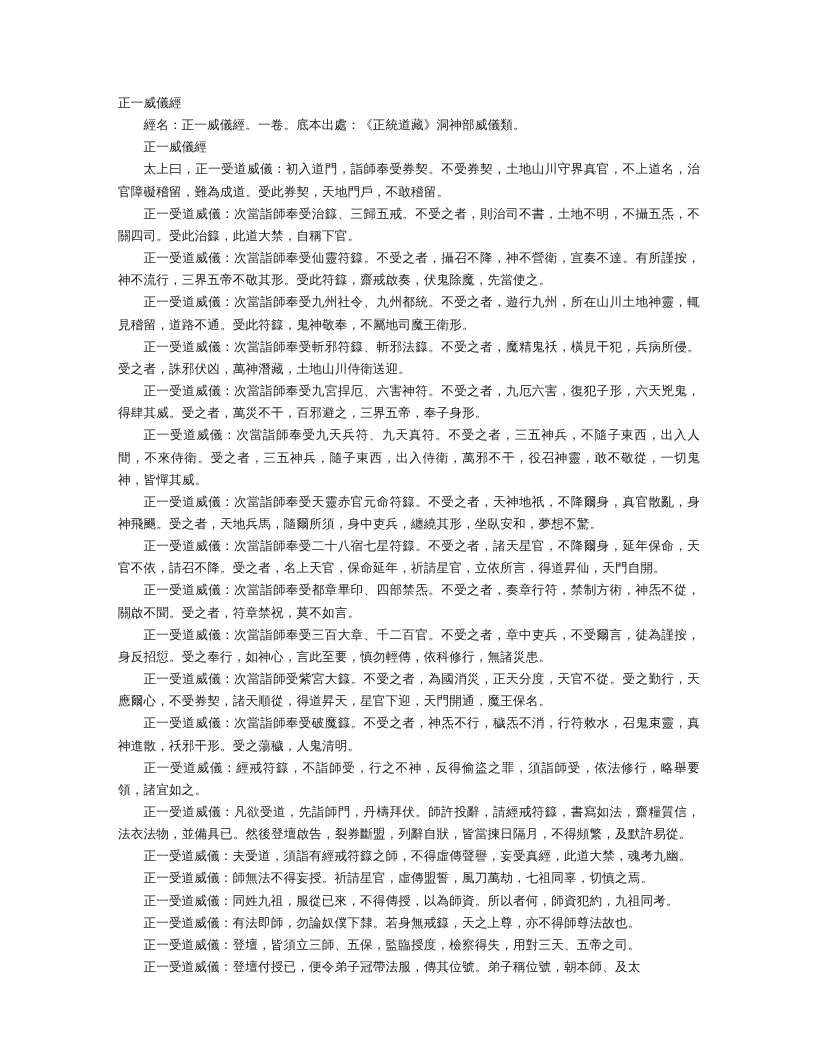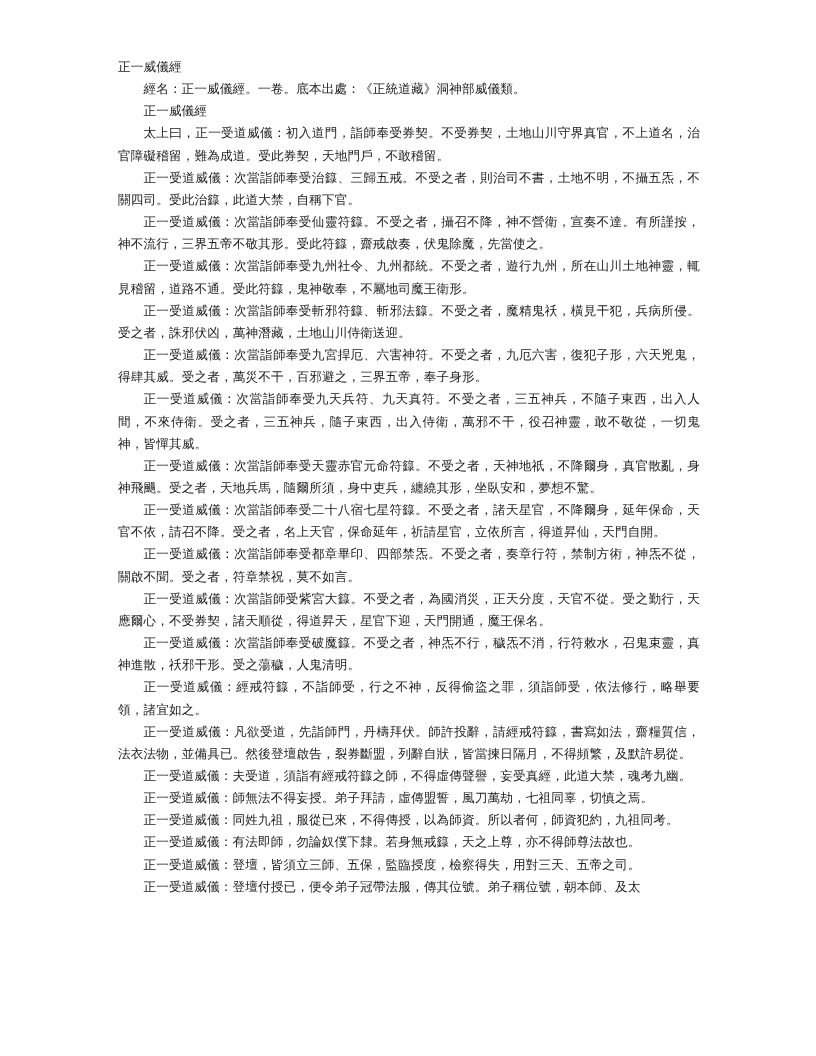--- a/index.html
+++ b/index.html
@@ -14,21 +14,21 @@
     font-family: "DejaVu Serif", "Liberation Serif", serif;
     color: #000000;
     overflow: hidden;
   }
   .page {
     position: relative;
     width: 816px;
     height: 1056px;
     background: #ffffff;
     box-sizing: border-box;
-    padding: 56px 116px 0 118px;
+    padding: 92px 116px 0 118px;
   }
   .doc-body {
     width: 582px;
   }
   .para {
     font-size: 12.6px;
     line-height: 22.15px;
     text-align: justify;
     text-justify: inter-character;
     margin: 0;
@@ -68,33 +68,34 @@
     <p class="para indent">正一受道威儀：次當詣師奉受九宮捍厄、六害神符。不受之者，九厄六害，復犯子形，六天兇鬼，得肆其威。受之者，萬災不干，百邪避之，三界五帝，奉子身形。</p>
 
     <p class="para indent">正一受道威儀：次當詣師奉受九天兵符、九天真符。不受之者，三五神兵，不隨子東西，出入人間，不來侍衛。受之者，三五神兵，隨子東西，出入侍衛，萬邪不干，役召神靈，敢不敬從，一切鬼神，皆憚其威。</p>
 
     <p class="para indent">正一受道威儀：次當詣師奉受天靈赤官元命符籙。不受之者，天神地祇，不降爾身，真官散亂，身神飛颺。受之者，天地兵馬，隨爾所須，身中吏兵，纏繞其形，坐臥安和，夢想不驚。</p>
 
     <p class="para indent">正一受道威儀：次當詣師奉受二十八宿七星符籙。不受之者，諸天星官，不降爾身，延年保命，天官不依，請召不降。受之者，名上天官，保命延年，祈請星官，立依所言，得道昇仙，天門自開。</p>
 
     <p class="para indent">正一受道威儀：次當詣師奉受都章畢印、四部禁炁。不受之者，奏章行符，禁制方術，神炁不從，關啟不聞。受之者，符章禁祝，莫不如言。</p>
 
+    <p class="para indent">正一受道威儀：次當詣師奉受三百大章、千二百官。不受之者，章中吏兵，不受爾言，徒為謹按，身反招愆。受之奉行，如神心，言此至要，慎勿輕傳，依科修行，無諸災患。</p>
 
     <p class="para indent">正一受道威儀：次當詣師受紫宮大籙。不受之者，為國消災，正天分度，天官不從。受之勤行，天應爾心，不受券契，諸天順從，得道昇天，星官下迎，天門開通，魔王保名。</p>
 
     <p class="para indent">正一受道威儀：次當詣師奉受破魔籙。不受之者，神炁不行，穢炁不消，行符敕水，召鬼束靈，真神進散，祅邪干形。受之蕩穢，人鬼清明。</p>
 
 
     <p class="para indent">正一受道威儀：經戒符籙，不詣師受，行之不神，反得偷盜之罪，須詣師受，依法修行，略舉要領，諸宜如之。</p>
 
     <p class="para indent">正一受道威儀：凡欲受道，先詣師門，丹檮拜伏。師許投辭，請經戒符籙，書寫如法，齋糧質信，法衣法物，並備具已。然後登壇啟告，裂券斷盟，列辭自狀，皆當揀日隔月，不得頻繁，及默許易從。</p>
 
     <p class="para indent">正一受道威儀：夫受道，須詣有經戒符籙之師，不得虛傳聲譽，妄受真經，此道大禁，魂考九幽。</p>
 
-    <p class="para indent">正一受道威儀：師無法不得妄授。弟子拜請，虛傳盟誓，風刀萬劫，七祖同辜，切慎之焉。</p>
+    <p class="para indent">正一受道威儀：師無法不得妄授。祈請星官，虛傳盟誓，風刀萬劫，七祖同辜，切慎之焉。</p>
 
     <p class="para indent">正一受道威儀：同姓九祖，服從已來，不得傳授，以為師資。所以者何，師資犯約，九祖同考。</p>
 
     <p class="para indent">正一受道威儀：有法即師，勿論奴僕下隸。若身無戒籙，天之上尊，亦不得師尊法故也。</p>
 
     <p class="para indent">正一受道威儀：登壇，皆須立三師、五保，監臨授度，檢察得失，用對三天、五帝之司。</p>
 
     <p class="para indent">正一受道威儀：登壇付授已，便令弟子冠帶法服，傳其位號。弟子稱位號，朝本師、及太</p>
 
   </div>

